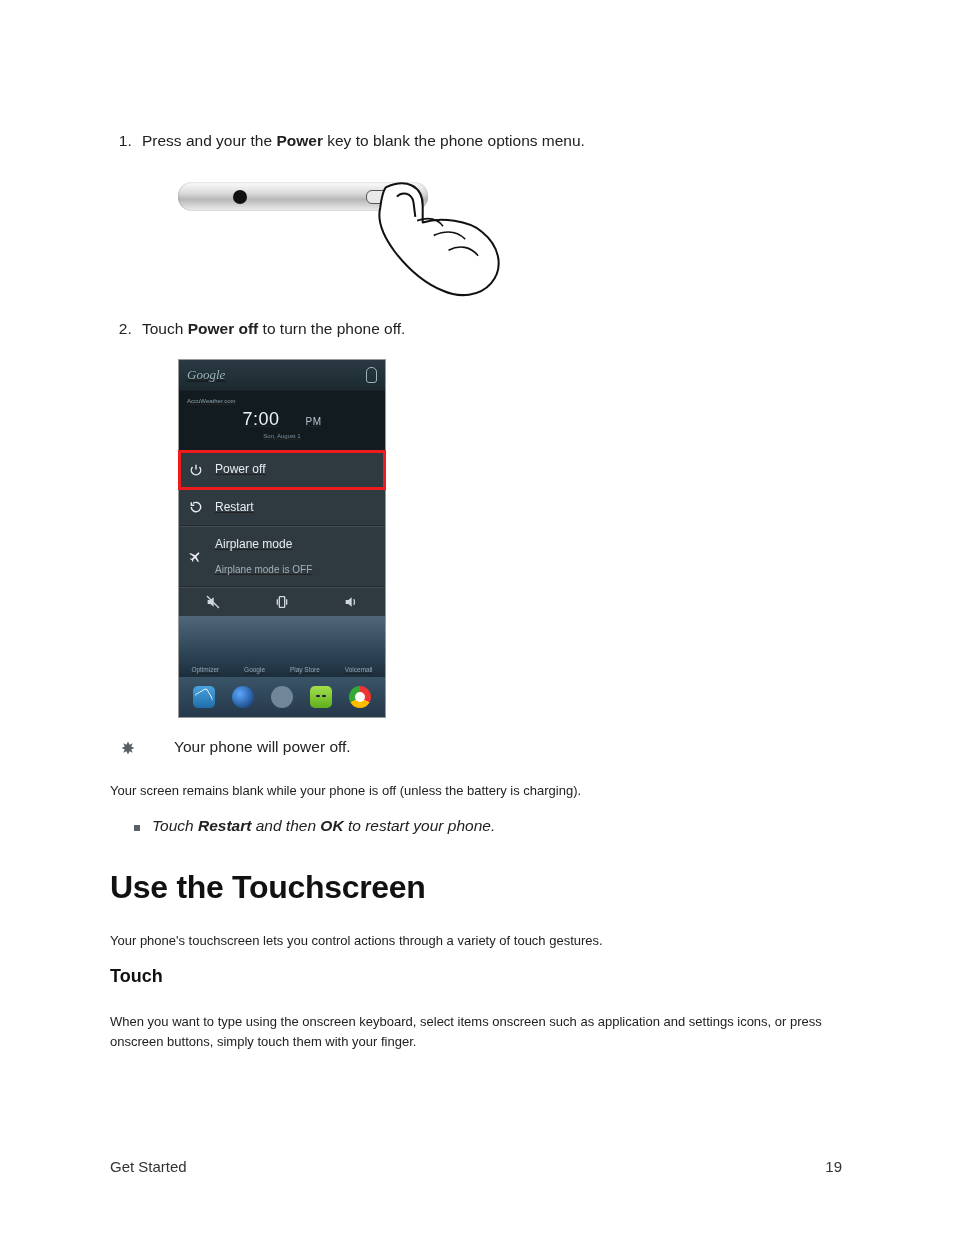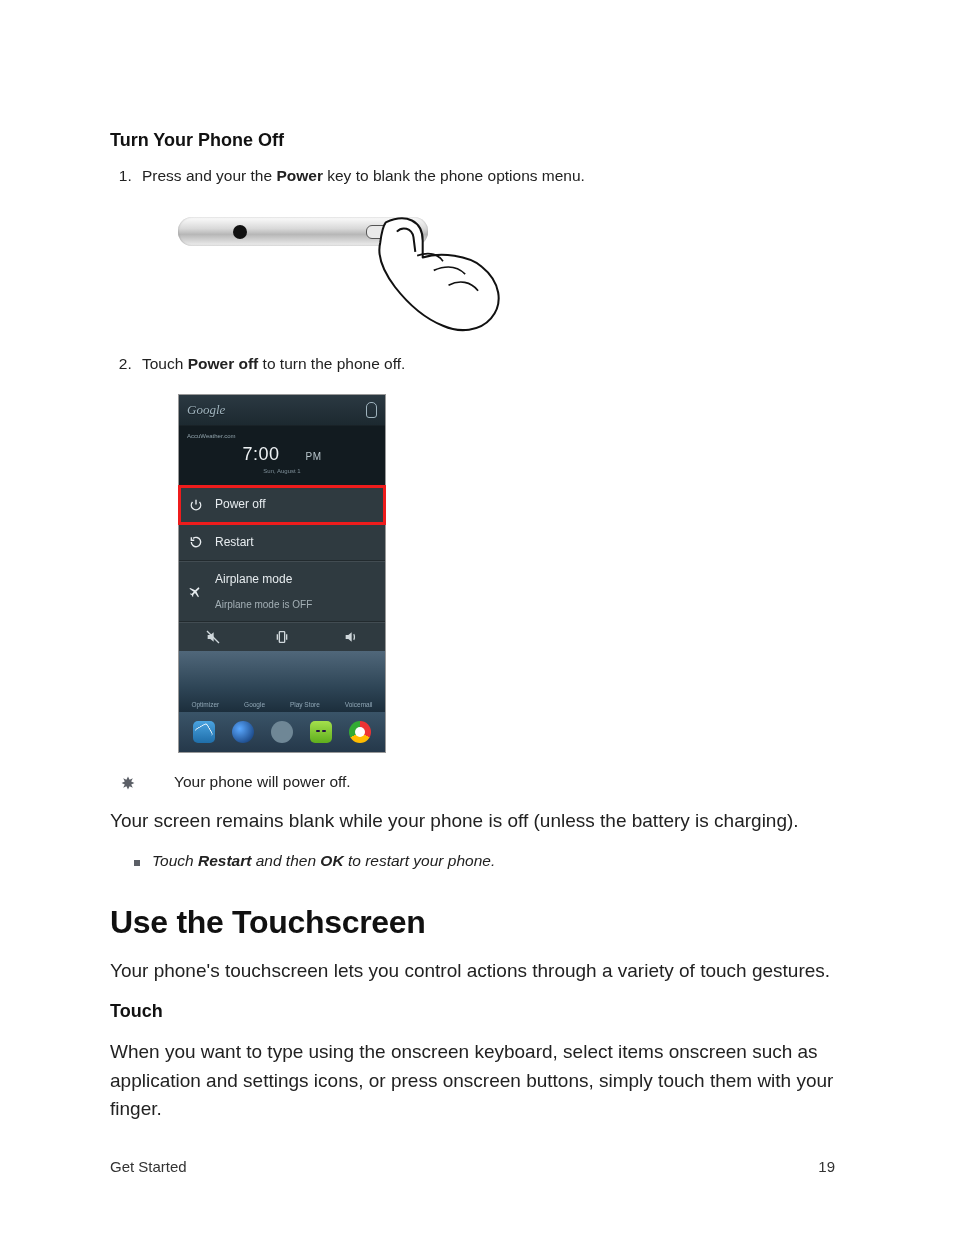--- a/index.html
+++ b/index.html
@@ -28,20 +28,21 @@
     font-size: 15.5px;
     line-height: 1.45;
   }
   ol.steps > li {
     margin-bottom: 0;
     padding-left: 6px;
   }
   .b { font-weight: 700; }
   .fig {
     margin: 18px 0 18px 36px;
+    text-decoration: underline;
   }
   
   .phone-top-wrap {
     position: relative;
     width: 340px;
     height: 130px;
   }
   .phone-bar {
     position: absolute;
     top: 12px;
@@ -172,21 +173,21 @@
     display:flex; align-items:flex-start;
     margin: 20px 0 12px 10px;
     font-size:15.5px;
     gap:24px;
   }
   .note-icon {
     width:16px;height:16px; margin-right:14px; margin-top:2px; flex:none;
     color:#5b5f66;
   }
   .para {
-    font-size:19px; line-height:1.5; margin: 16px 0 16px;
+    font-size:13px; line-height:1.5; margin: 25px 0 16px;
   }
   .bullet-row{
     display:flex; align-items:flex-start;
     margin: 6px 0 0 24px;
     font-size:15.5px;
     font-style:italic;
   }
   .bullet-sq{
     width:6px;height:6px;background:#5b5f66;margin:8px 12px 0 0;flex:none;
   }
@@ -197,33 +198,32 @@
     margin: 34px 0 8px;
     letter-spacing: -0.3px;
     color:#111;
     font-family: Arial Black, Arial, sans-serif;
   }
 
   .footer{
     position:absolute;
     bottom:60px;
     left:110px;
-    right:119px;
+    right:112px;
     display:flex;
     justify-content:space-between;
     font-size:15px;
     color:#333;
   }
 </style>
 </head>
 <body>
 
 <div class="page">
 
-  <h3 class="section-sub">Turn Your Phone Off</h3>
 
   <ol class="steps">
     <li>
       <span>Press and your the </span><span class="b">Power</span><span> key to blank the phone options menu.</span>
 
       <div class="fig">
         <div class="phone-top-wrap">
           <div class="phone-bar"></div>
           <div class="phone-jack"></div>
           <div class="phone-btn"></div>

